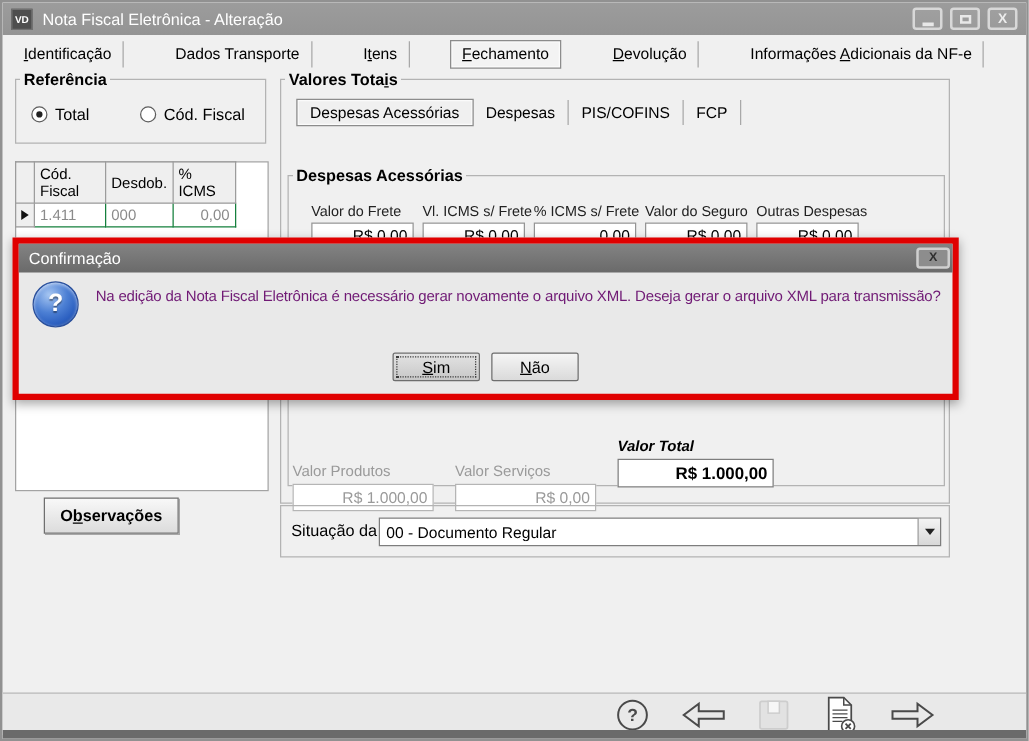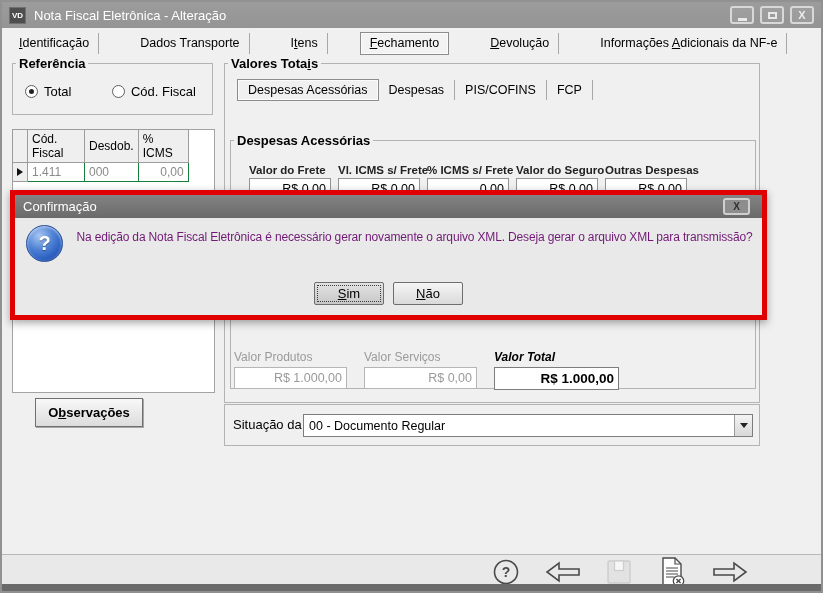--- a/index.html
+++ b/index.html
@@ -64,28 +64,28 @@
     box-shadow:1px 1px 0 rgba(0,0,0,.3); cursor:default;
   }
   
   .valores { position:absolute; left:222px; top:54px; width:536px; height:347px; }
   .inner-tabs { display:flex; align-items:center; margin:7px 0 0 12px; height:23px; }
   .itab { font-size:12.5px; padding:3px 10px; border-right:1px solid #a8a8a8; white-space:nowrap; }
   .itab.selected { border:1px solid #8c8c8c; box-shadow:inset 0 0 0 1px #fbfbfb; }
   .despesas { position:absolute; left:5px; top:62px; width:526px; height:256px; }
   .fields-row { position:absolute; left:18px; top:16px; display:flex; gap:7px; }
   .field { width:82px; }
-  .field .flabel { font-size:11.5px; color:#222; white-space:nowrap; margin-bottom:2px; display:block;font-weight:bold; }
+  .field .flabel { font-size:11.5px; color:#222; white-space:nowrap; margin-bottom:2px; display:block; }
   .tbox {
     width:100%; height:21px; background:#fff; border:1px solid #949494;
     font-size:12.5px; color:#000; text-align:right; padding:1px 4px;
   }
   .tfield { position:absolute; top:202px; }
   .tfield .flabel { font-size:12px; display:block; margin-bottom:3px; white-space:nowrap; }
-  .tfield.dim .flabel { color:var(--disabled-text,#9a9a9a); }
+  .tfield.dim .flabel { color:var(--disabled-text,#9a9a9a);margin-top:20px; }
   .tfield.dim .tbox { color:var(--disabled-text,#9a9a9a); border-color:#b5b5b5; height:22px; }
   .tfield.total .flabel { font-weight:bold; color:#000;font-style:italic; }
   .tfield.total .tbox { font-weight:bold; font-size:13.5px; height:23px; border-color:#7d7d7d; }
   .tp1 { left:3px; width:113px; } .tp2 { left:133px; width:113px; } .tp3 { left:263px; width:125px; }
   
   .situacao { position:absolute; left:222px; top:402px; width:536px; height:42px; border:1px solid #b3b3b3; }
   .sit-label { position:absolute; left:8px; top:12px; font-size:13px; }
   .combo {
     position:absolute; left:78px; top:9px; width:450px; height:23px;
     background:#fff; border:1px solid #7d7d7d; display:flex; align-items:center; cursor:default;
@@ -97,21 +97,21 @@
   }
   .caret { width:0; height:0; border-left:4px solid transparent; border-right:4px solid transparent; border-top:5px solid #222; }
   
   .dialog {
     position:absolute; left:8px; top:188px; width:757px; height:130px; z-index:10;
     border:5px solid var(--dialog-border,#e00000); background:#e9e9e9;
     box-shadow:0 3px 8px rgba(0,0,0,.35);
   }
   .dlg-titlebar {
     height:23px; background:linear-gradient(#838383,#6a6a6a);
-    display:flex; align-items:center; padding:0 12px 0 8px;
+    display:flex; align-items:center; padding:0 2px 0 8px;
   }
   .dlg-title { color:#fff; font-size:13px; }
   .dlg-close {
     margin-left:auto; width:27px; height:17px; border:2px solid #cfcfcf; border-radius:3px;
     background:#8d8d8d; color:#2f2f2f; font-weight:900; font-size:10px;
     display:flex; align-items:center; justify-content:center; cursor:default;
   }
   .dlg-body { position:relative; height:97px; }
   .q-icon {
     position:absolute; left:11px; top:7px; width:37px; height:37px; border-radius:50%;

